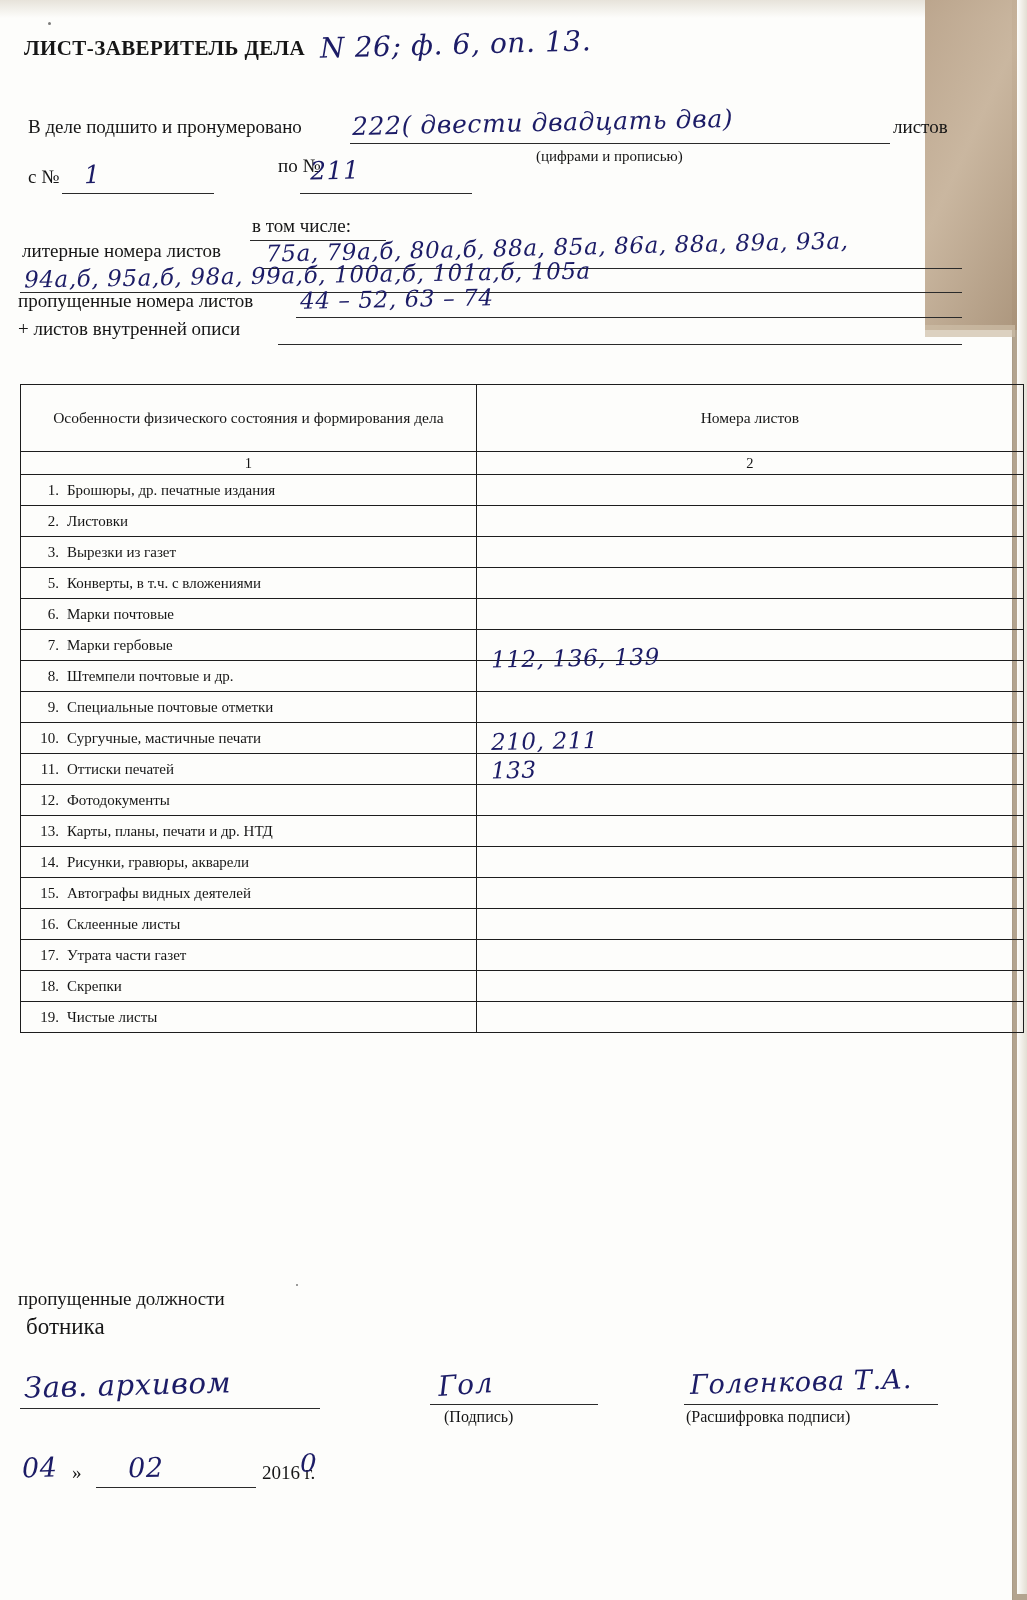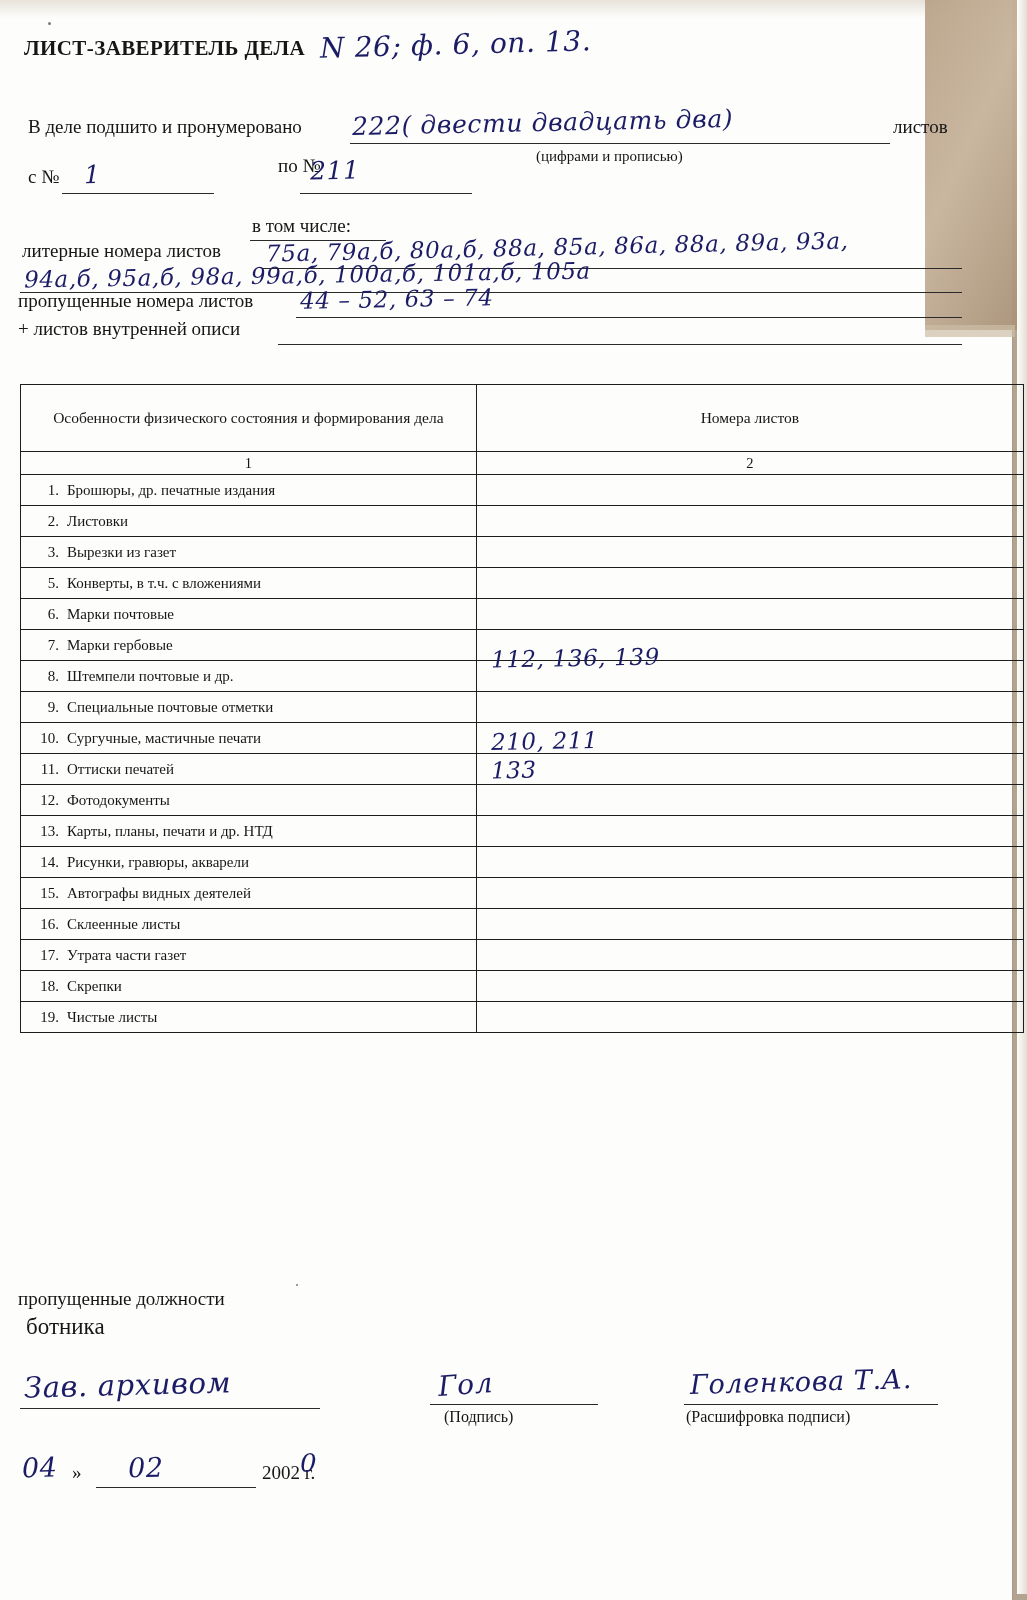--- a/index.html
+++ b/index.html
@@ -541,15 +541,15 @@
   <div class="lbl-sign">(Подпись)</div>
 
   <div class="hand hw-name">Голенкова Т.А.</div>
   <div class="rule-name"></div>
   <div class="lbl-name">(Расшифровка подписи)</div>
 
   <div class="hand hw-day">04</div>
   <div class="date-q">»</div>
   <div class="hand hw-month">02</div>
   <div class="rule-month"></div>
-  <div class="year"><span>2002</span> <span>г.</span></div>
+  <div class="year"><span>2016</span> <span>г.</span></div>
   <div class="hand hw-year-mark">0</div>
 </div>
 
 </body></html>

